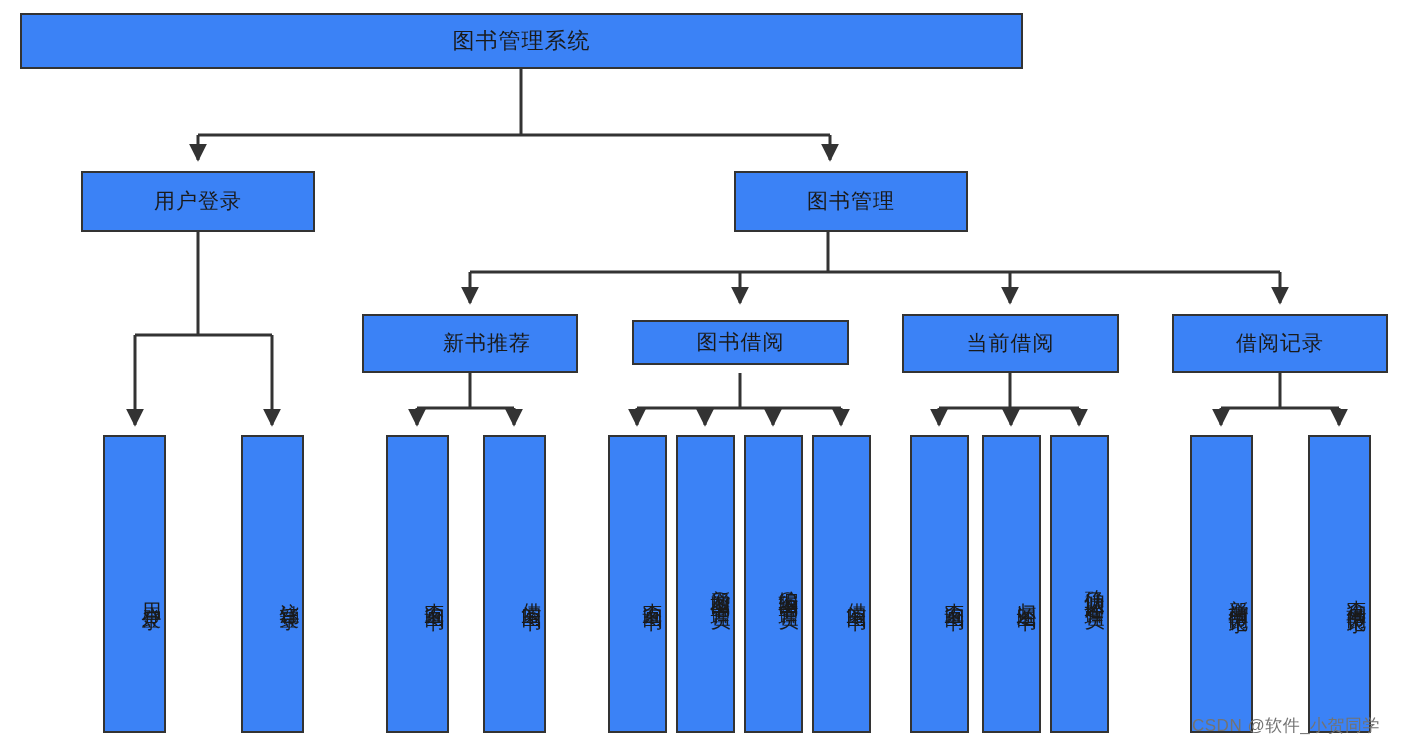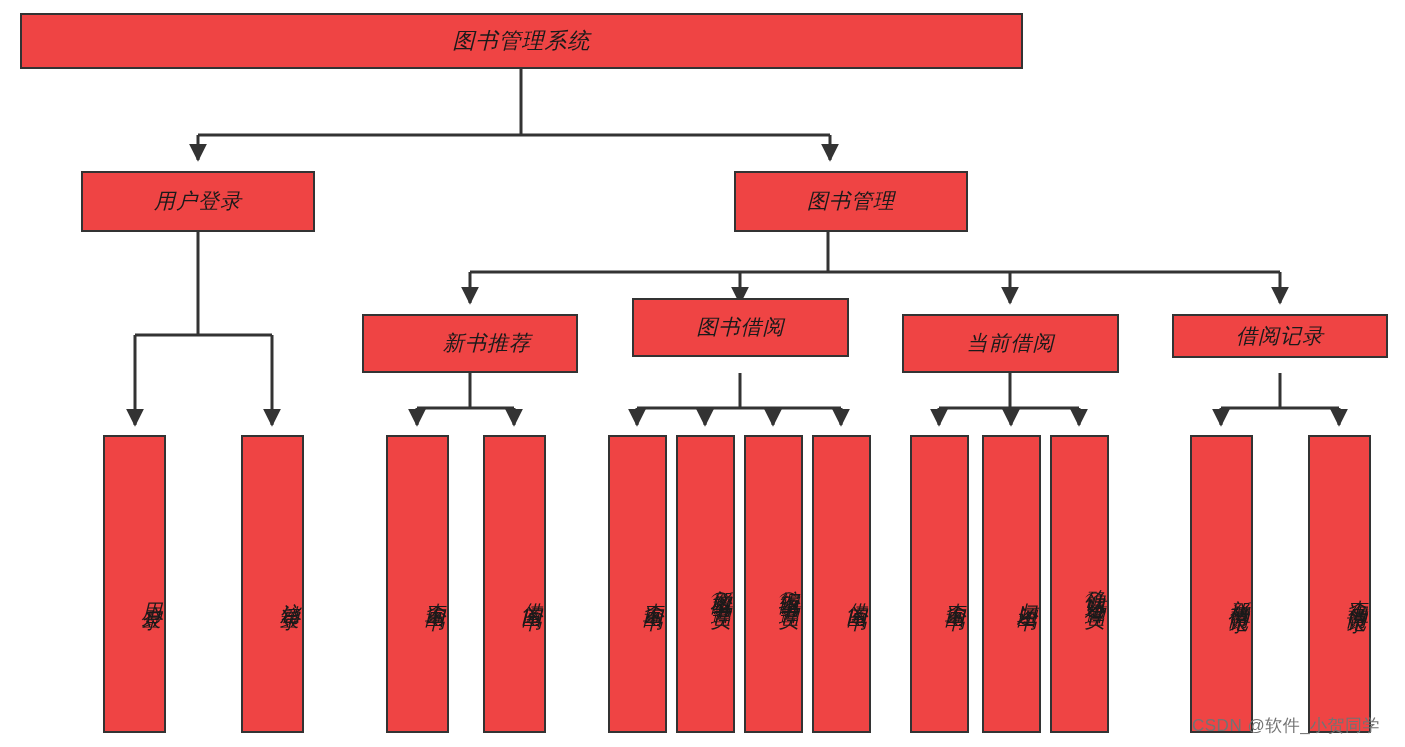--- a/index.html
+++ b/index.html
@@ -14,30 +14,29 @@
     position: relative;
     width: 1405px;
     height: 747px;
     background: #ffffff;
     overflow: hidden;
   }
   .node {
     position: absolute;
     box-sizing: border-box;
     border: 2px solid #333333;
-    background: #ef4444;
+    background: #3b82f6;
     display: flex;
     align-items: center;
     justify-content: center;
     color: #1a1a1a;
     font-size: 21px;
     line-height: 1.25;
     letter-spacing: 1px;
     text-align: center;
-    font-style: italic;
   }
   .node.vertical {
     writing-mode: vertical-rl;
     text-orientation: upright;
     align-items: flex-start;
     justify-content: center;
     padding-top: 18px;
     font-size: 20px;
     letter-spacing: 3px;
   }
@@ -122,27 +121,27 @@
   <div class="node" style="left:81px; top:171px; width:234px; height:61px;">
     <span>用户登录</span>
   </div>
   <div class="node" style="left:711px; top:171px; width:234px; height:61px;margin-left:23px;">
     <span>图书管理</span>
   </div>
 
   <div class="node" style="left:362px; top:314px; width:216px; height:59px;padding-left:34px;">
     <span>新书推荐</span>
   </div>
-  <div class="node" style="left:632px; top:298px; width:217px; height:59px;">
+  <div class="node" style="left:632px; top:320px; width:217px; height:45px;">
     <span>图书借阅</span>
   </div>
   <div class="node" style="left:902px; top:314px; width:217px; height:59px;">
     <span>当前借阅</span>
   </div>
-  <div class="node" style="left:1172px; top:314px; width:216px; height:44px;">
+  <div class="node" style="left:1172px; top:314px; width:216px; height:59px;">
     <span>借阅记录</span>
   </div>
 
   <div class="node vertical" style="left:103px; top:435px; width:63px; height:298px;">
     <span>用户登录</span>
   </div>
   <div class="node vertical" style="left:241px; top:435px; width:63px; height:298px;">
     <span>注销登录</span>
   </div>
 

